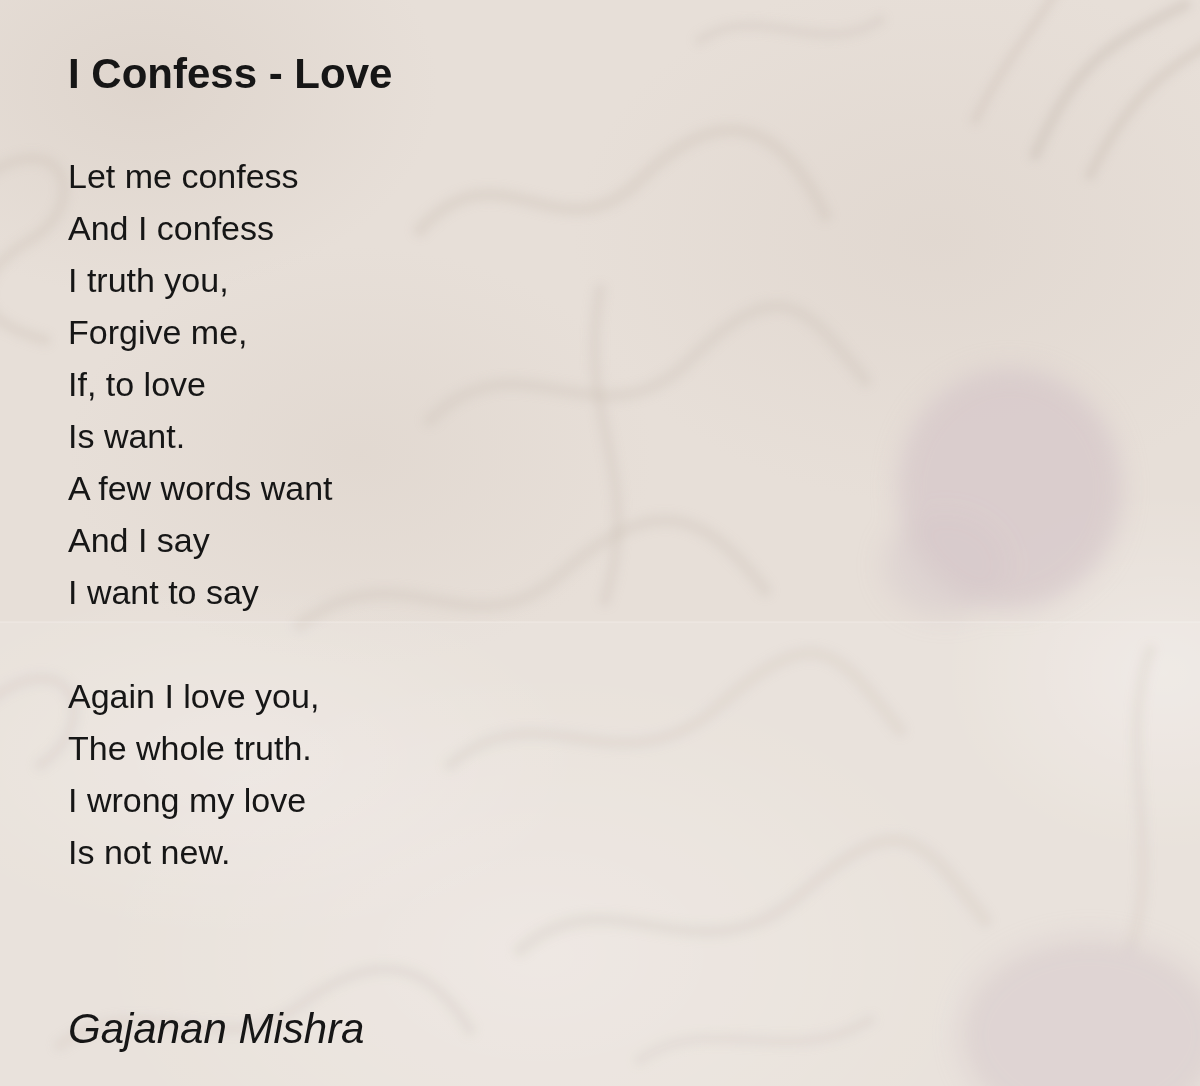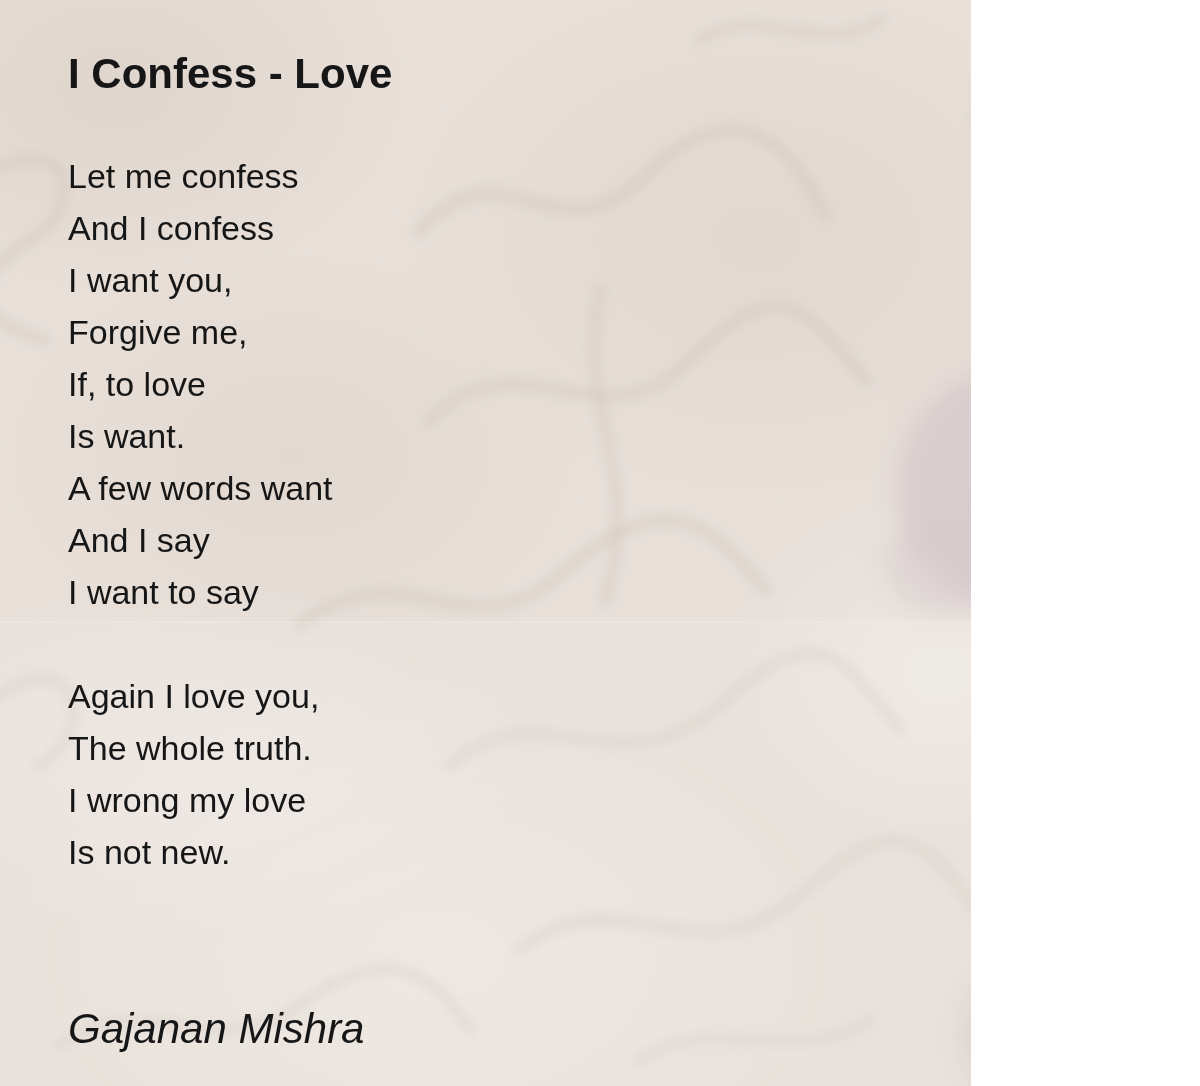--- a/index.html
+++ b/index.html
@@ -4,21 +4,21 @@
 <style>
   :root {
     --background: #e7dfd8;
     --text: #161616;
     --stain: #d5c7c9;
     --handwriting: #cdc1b7;
   }
   html, body { margin: 0; padding: 0; }
   .page {
     position: relative;
-    width: 971px;
+    width: 1200px;
     height: 1086px;
     overflow: hidden;
     background-color: var(--background);
     background-image:
       radial-gradient(ellipse 420px 300px at 12% 8%,  rgba(209,197,187,0.38), transparent 70%),
       radial-gradient(ellipse 520px 380px at 78% 22%, rgba(212,200,191,0.30), transparent 70%),
       radial-gradient(ellipse 420px 300px at 30% 42%, rgba(210,198,188,0.25), transparent 70%),
       radial-gradient(ellipse 650px 420px at 45% 88%, rgba(255,255,255,0.22), transparent 70%),
       radial-gradient(ellipse 320px 260px at 97% 62%, rgba(255,255,255,0.30), transparent 70%),
       radial-gradient(ellipse 500px 260px at 20% 70%, rgba(255,255,255,0.20), transparent 70%);
@@ -105,21 +105,21 @@
       <rect x="0" y="622" width="1200" height="464" fill="#ffffff" opacity="0.10"></rect>
       <rect x="0" y="621" width="1200" height="2" fill="#ffffff" opacity="0.16"></rect>
     </g>
   </svg>
 
   <div class="title">I Confess - Love</div>
 
   <div class="poem">
     <div class="poem-line">Let me confess</div>
     <div class="poem-line">And I confess</div>
-    <div class="poem-line">I want you,</div>
+    <div class="poem-line">I truth you,</div>
     <div class="poem-line">Forgive me,</div>
     <div class="poem-line">If, to love</div>
     <div class="poem-line">Is want.</div>
     <div class="poem-line">A few words want</div>
     <div class="poem-line">And I say</div>
     <div class="poem-line">I want to say</div>
     <div class="stanza-gap"></div>
     <div class="poem-line">Again I love you,</div>
     <div class="poem-line">The whole truth.</div>
     <div class="poem-line">I wrong my love</div>

